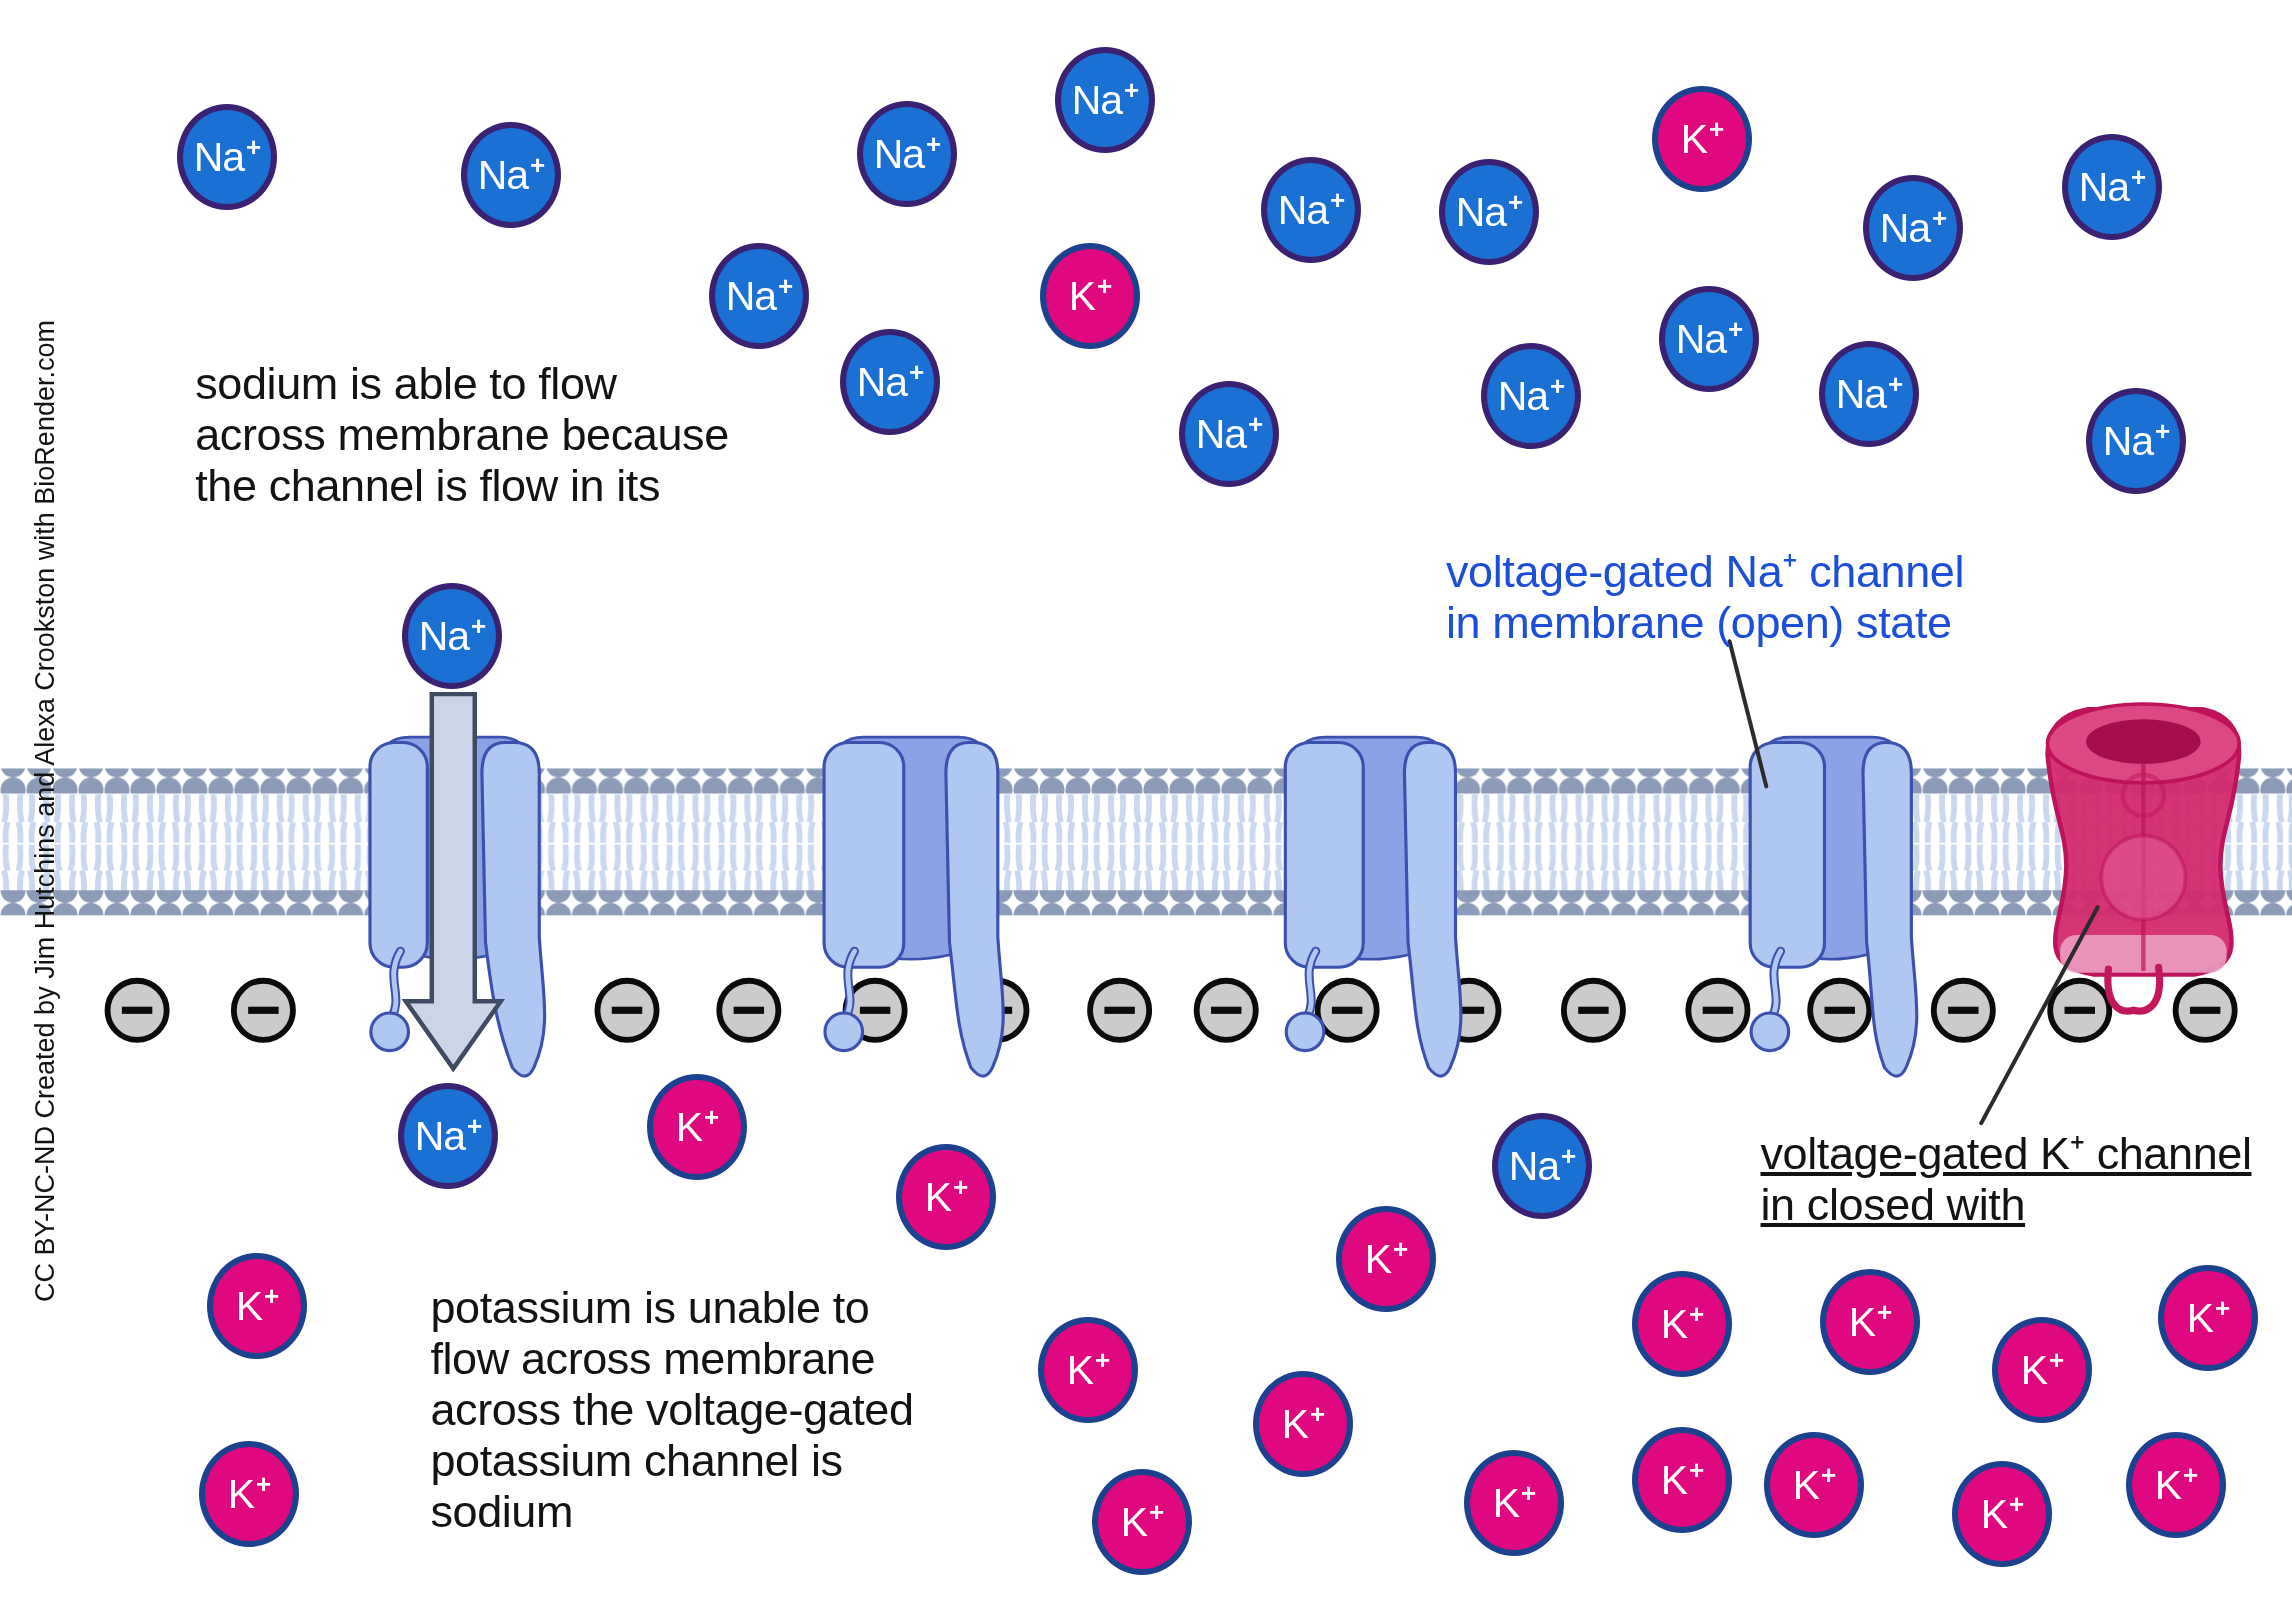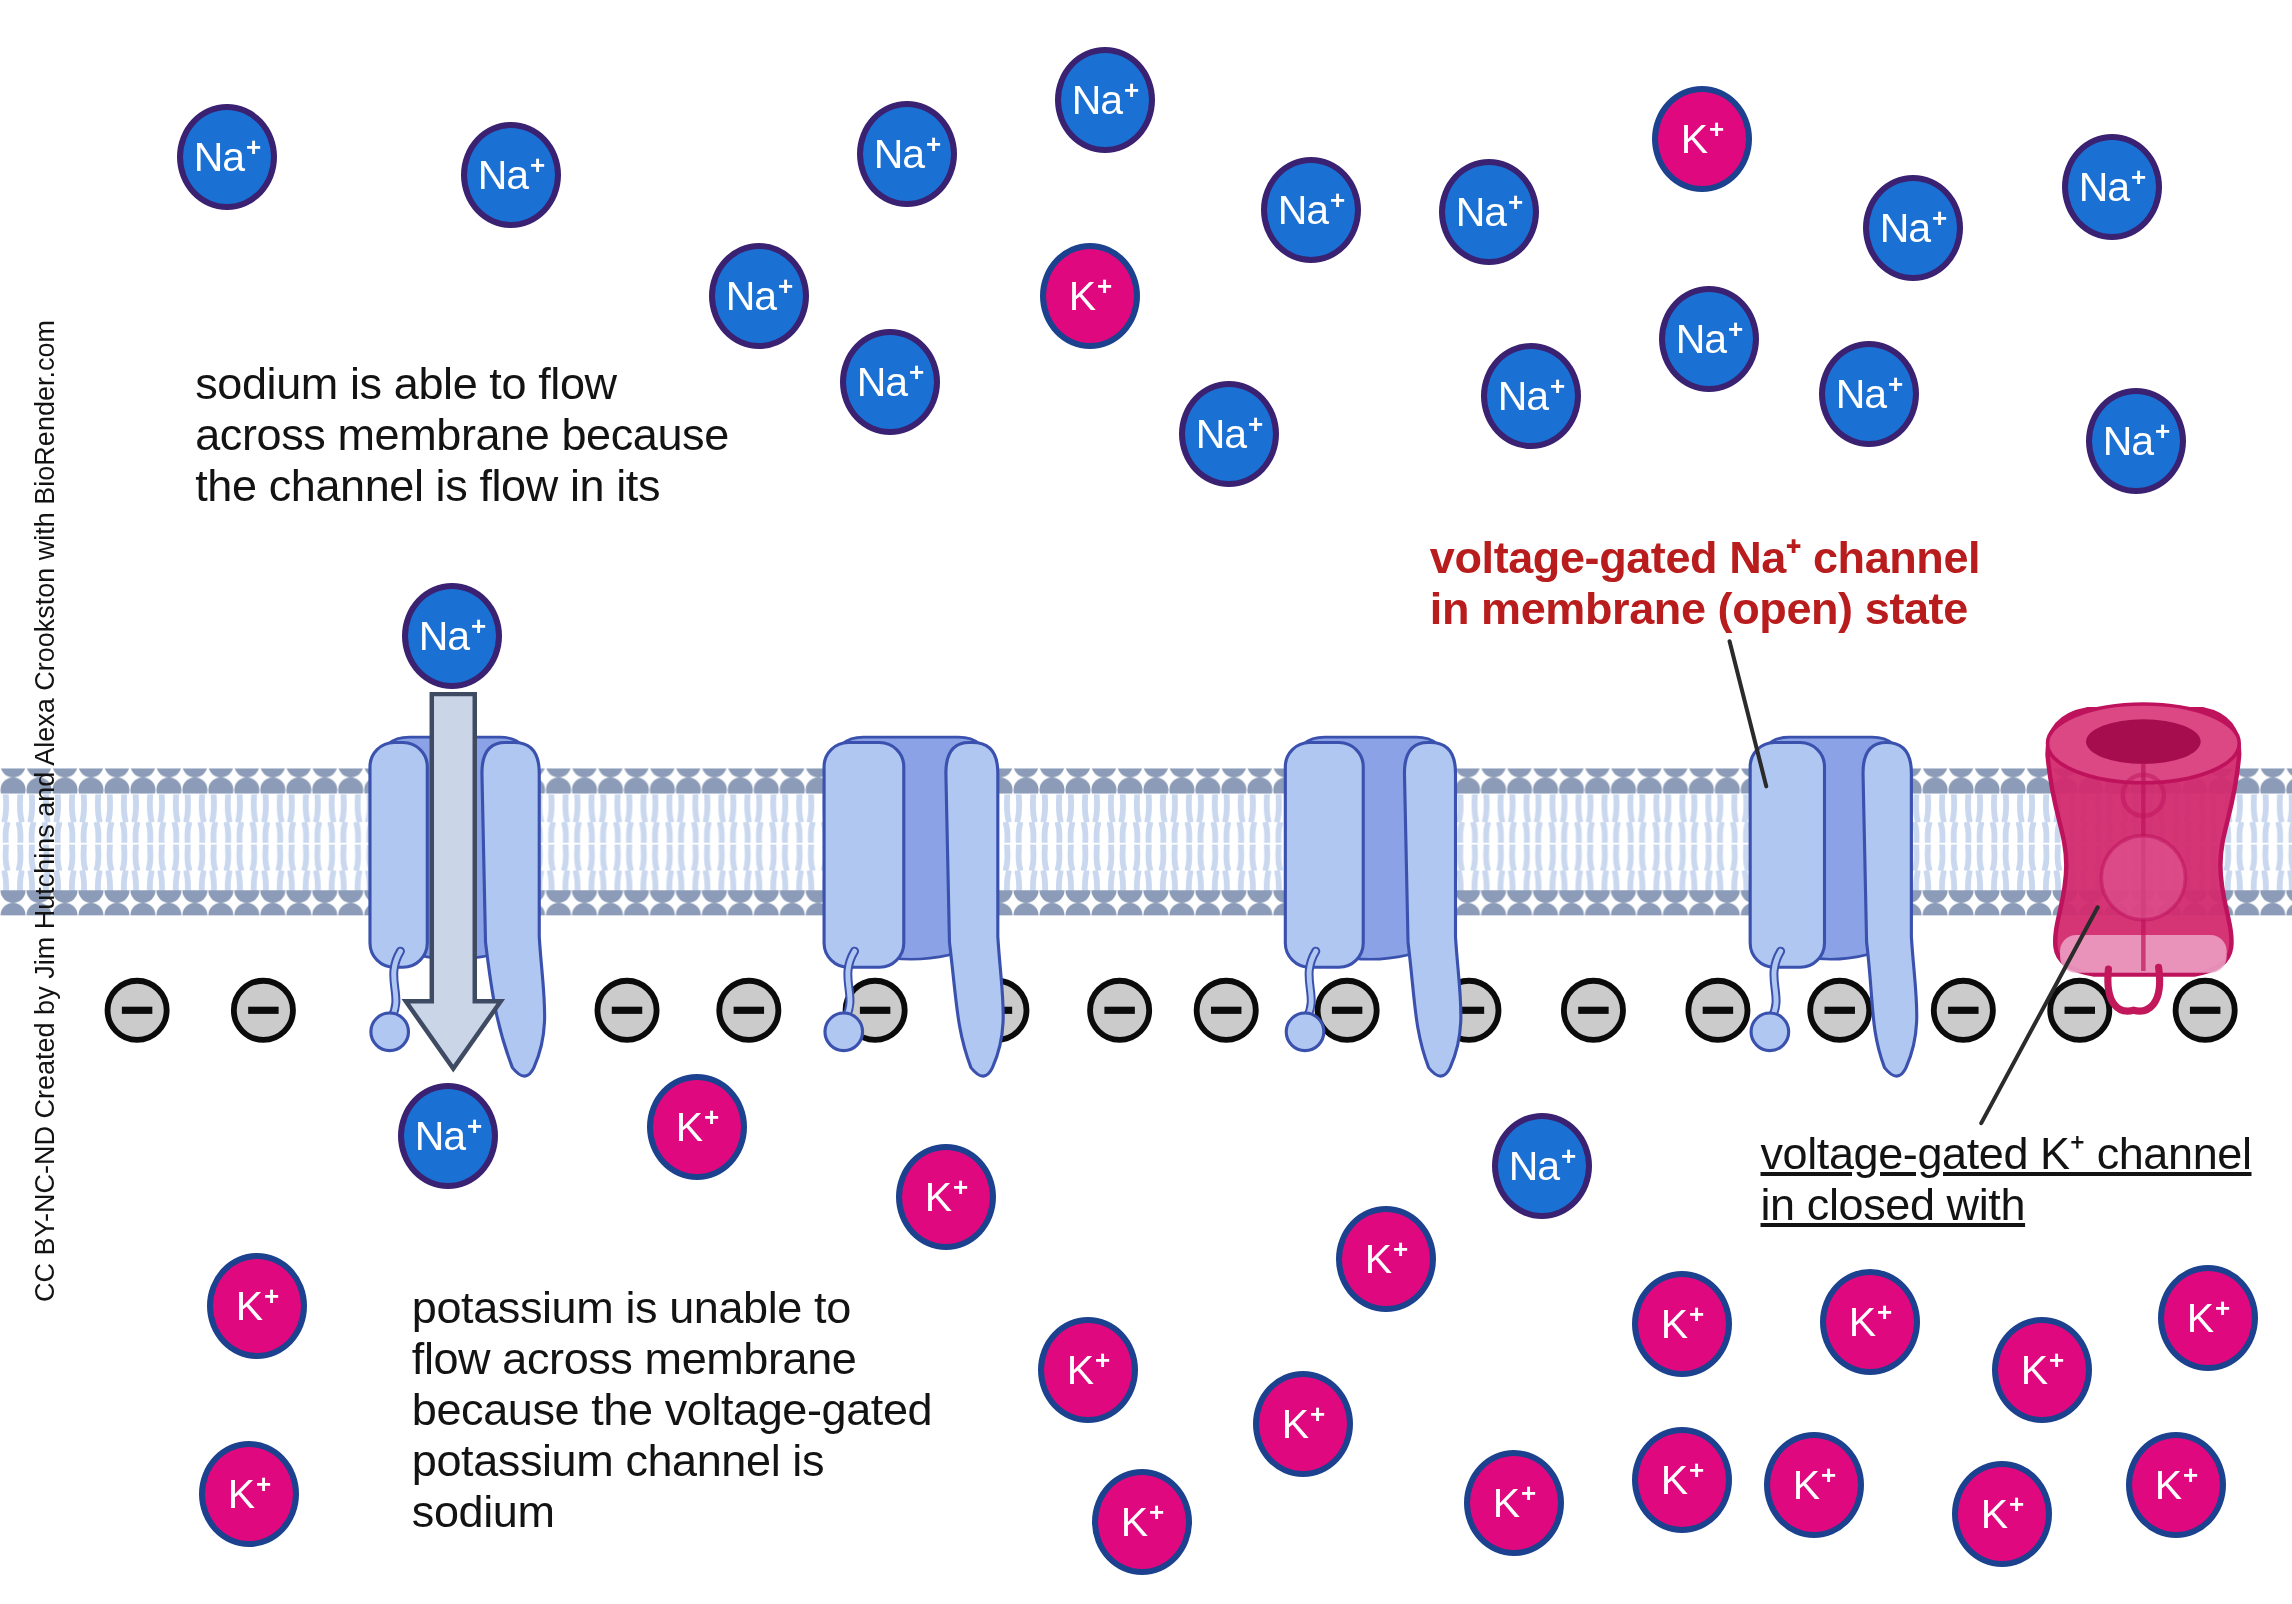--- a/index.html
+++ b/index.html
@@ -167,32 +167,32 @@
       </g>
       <line x1="1931" y1="716" x2="1972" y2="878" stroke="#2B2B2B" stroke-width="4.5" stroke-linecap="round"></line>
       <line x1="2342" y1="1013" x2="2212" y2="1254" stroke="#2B2B2B" stroke-width="4.5" stroke-linecap="round"></line>
     </svg>
 
   <div class="note" id="note-sodium" style="left: 462px; top: 358px; color: rgb(19, 19, 19);">
       <div>sodium is able to flow</div>
       <div>across membrane because</div>
       <div>the channel is flow in its</div>
     </div>
-  <div class="note" id="label-na-channel" style="left: 1705px; top: 532px; color: #b91c1c; font-weight: bold;">
+  <div class="note" id="label-na-channel" style="left: 1705px; top: 546px; color: #1d4ed8;">
       <div>voltage-gated Na⁺ channel</div>
       <div>in membrane (open) state</div>
     </div>
   <div class="note" id="label-k-channel" style="left: 2006px; top: 1128px; color: rgb(19, 19, 19); text-decoration: underline;">
       <div>voltage-gated K⁺ channel</div>
       <div>in closed with</div>
     </div>
   <div class="note" id="note-potassium" style="left: 672px; top: 1282px; color: rgb(19, 19, 19);">
       <div>potassium is unable to</div>
       <div>flow across membrane</div>
-      <div>because the voltage-gated</div>
+      <div>across the voltage-gated</div>
       <div>potassium channel is</div>
       <div>sodium</div>
     </div>
   <div class="credit" id="credit-line" style="left: 45px; top: 811px; color: rgb(19, 19, 19);">CC BY-NC-ND Created by Jim Hutchins and Alexa Crookston with BioRender.com</div>
 <div class="ion na" style="left: 227px; top: 157px; background: rgb(27, 112, 212); border: 6.3px solid rgb(58, 33, 113);">
       <span>Na</span>
       <span class="chg">+</span>
     </div>
     <div class="ion na" style="left: 511px; top: 175px; background: rgb(27, 112, 212); border: 6.3px solid rgb(58, 33, 113);">
       <span>Na</span>

